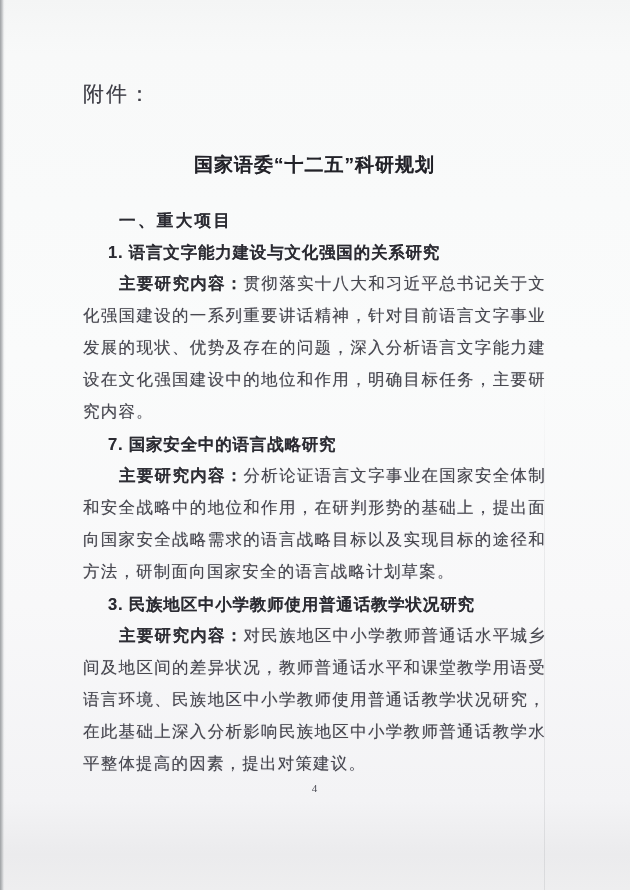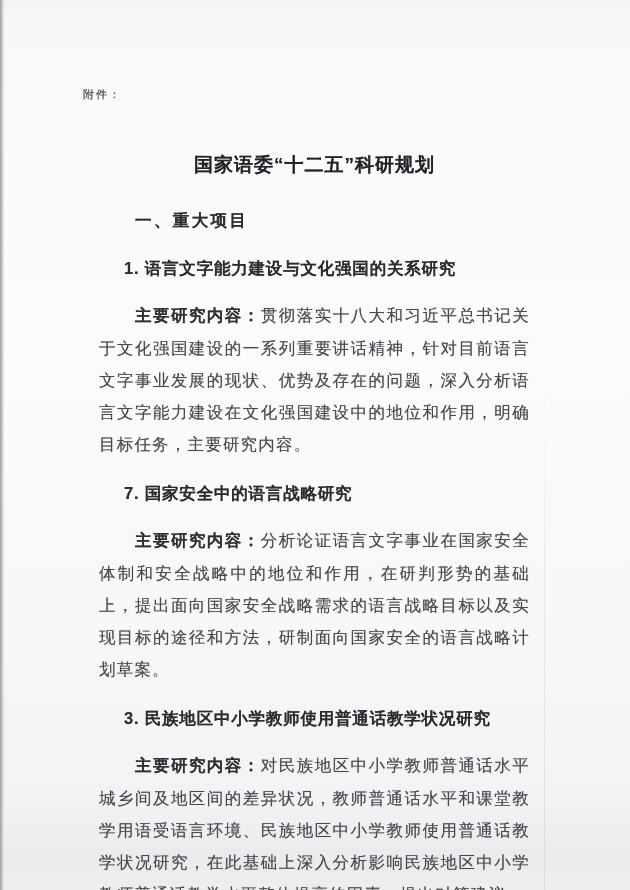--- a/index.html
+++ b/index.html
@@ -42,42 +42,42 @@
     background: linear-gradient(180deg, rgba(170,172,176,0) 0%, rgba(170,172,176,0.22) 40%, rgba(170,172,176,0.28) 100%);
     pointer-events: none;
   }
   .content {
     position: absolute;
     inset: 0;
     padding: 83px 84px 0 83px;
     box-sizing: border-box;
   }
   .attachment {
-    font-size: 11px;
+    font-size: 21px;
     line-height: 22px;
     letter-spacing: 2px;
     color: #3f3f47;
     text-shadow: 0 0 0.6px rgba(70,70,80,0.5);
   }
   .doc-title {
     margin: 42px 0 0 0;
     text-align: center;
     font-family: "Liberation Sans", "DejaVu Sans", sans-serif;
     font-weight: 700;
     color: #222228;
     letter-spacing: 1px;
   }
   .doc-title .title-line {
     display: block;
     font-size: 19px;
     line-height: 35px;
     text-shadow: 0 0 0.5px rgba(30,30,38,0.55);
   }
   .flow h2, .flow h3, .flow p {
-    margin: 16px;
+    margin: 0;
     font-size: 16.5px;
     line-height: 32px;
     letter-spacing: 1.2px;
   }
   .section-heading {
     margin-top: 22px !important;
     font-family: "Liberation Sans", "DejaVu Sans", sans-serif;
     font-weight: 700;
     color: #2b2b32;
     text-indent: 36px;
@@ -92,21 +92,21 @@
     letter-spacing: 0.8px !important;
     text-shadow: 0 0 0.5px rgba(35,35,44,0.55);
   }
   .para {
     text-indent: 36px;
     text-align: justify;
     color: #484850;
     text-shadow: 0 0 0.7px rgba(75,75,88,0.5);
   }
   .para .content-label {
-    font-family: Liberation Mono, monospace;
+    font-family: Liberation Serif, serif;
     font-weight: 700;
     color: #2e2e35;
     text-shadow: 0 0 0.5px rgba(35,35,44,0.55);
   }
   .page-number {
     margin-top: 0;
     text-align: center;
     font-size: 11px;
     line-height: 16px;
     color: #4c4c55;

